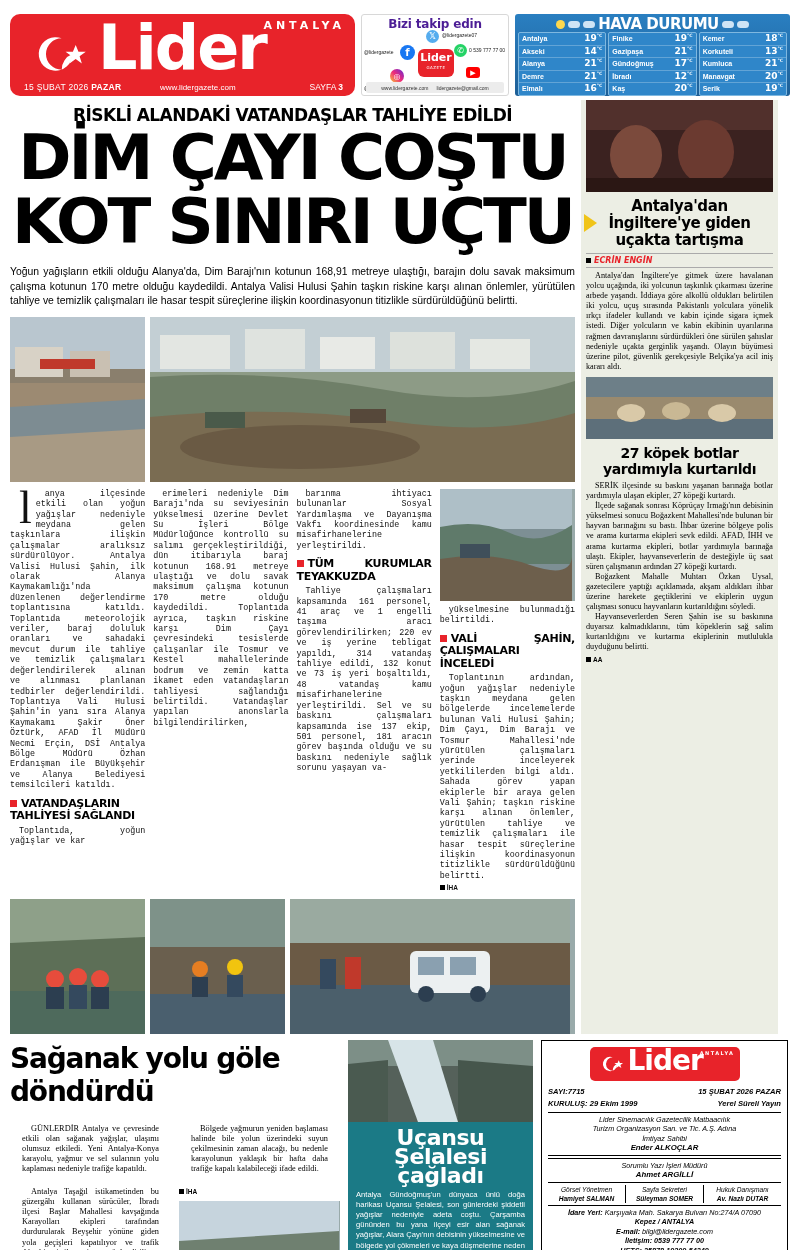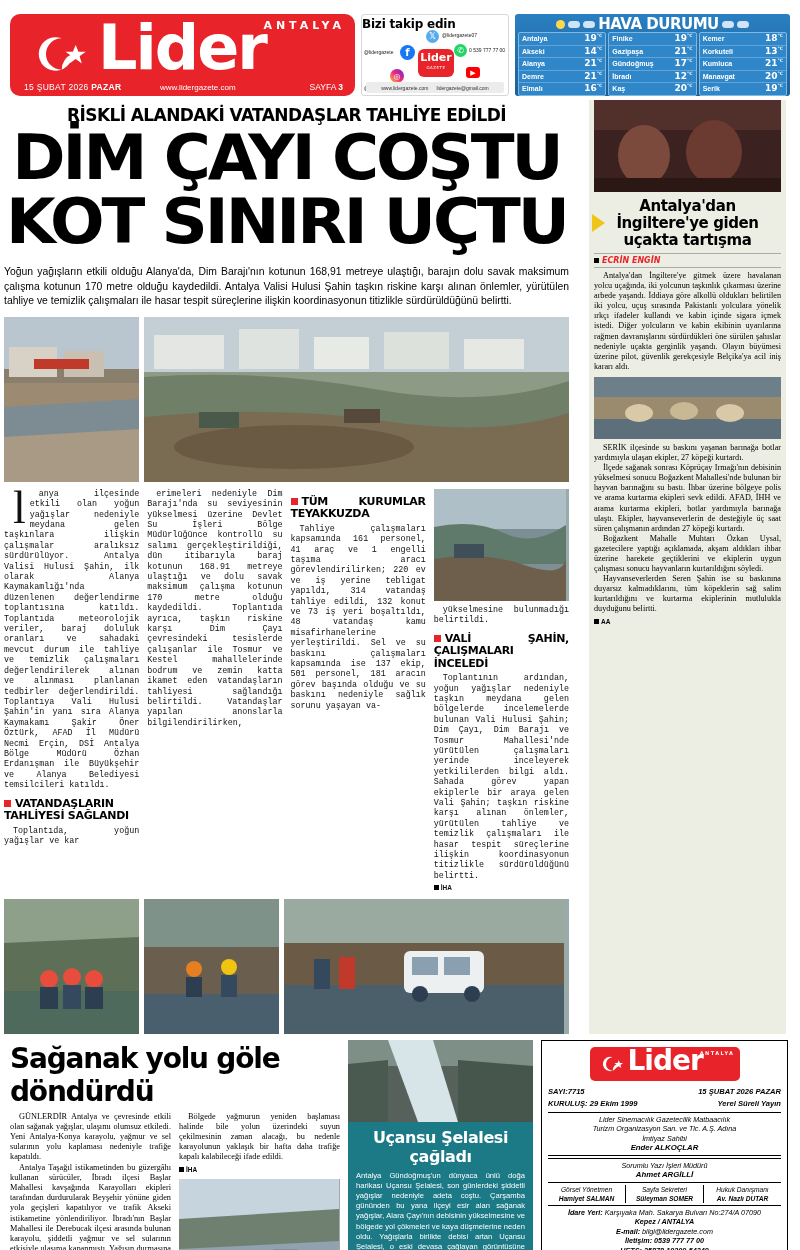--- a/index.html
+++ b/index.html
@@ -33,21 +33,21 @@
   .logo-url{position:absolute;left:150px;bottom:4px;color:#fff;font-family:"Liberation Sans",sans-serif;font-size:8px;}
   .logo-page{position:absolute;right:12px;bottom:4px;color:#fff;font-family:"Liberation Sans",sans-serif;font-size:8.5px;}
   .logo-page b{font-weight:bold;}
 
   
   .social-box{
     width:148px;height:82px;border:1px solid #d8d8d8;border-radius:3px;
     position:relative;flex:0 0 auto;background:#fff;box-sizing:border-box;
   }
   .social-title{
-    text-align:left;color:#000000;font-family:"DejaVu Sans",sans-serif;
+    text-align:center;color:#4c1d95;font-family:"DejaVu Sans",sans-serif;
     font-size:12px;font-weight:bold;margin-top:2px;letter-spacing:-.2px;
   }
   .sm-icon{position:absolute;border-radius:50%;display:flex;align-items:center;justify-content:center;color:#fff;font-family:"DejaVu Sans",sans-serif;font-weight:bold;}
   .sm-lbl{position:absolute;font-family:"Liberation Sans",sans-serif;font-size:5px;color:#222;white-space:nowrap;}
   .sm-center{
     position:absolute;left:56px;top:34px;width:36px;height:28px;background:#e8232a;
     border-radius:6px;display:flex;flex-direction:column;align-items:center;justify-content:center;
     color:#fff;font-family:"DejaVu Sans",sans-serif;font-weight:bold;font-size:11px;line-height:10px;
   }
   .sm-center small{font-size:4px;letter-spacing:.5px;font-weight:normal;}
@@ -74,21 +74,21 @@
   .wrow{
     display:flex;justify-content:space-between;align-items:baseline;
     padding:0 3px;border-bottom:1px solid #62a4d6;height:11.6px;
   }
   .wrow:last-child{border-bottom:none;}
   .wcity{color:#fff;font-family:"Liberation Sans",sans-serif;font-size:7px;font-weight:bold;}
   .wtemp{color:#fff;font-family:"DejaVu Sans",sans-serif;font-size:9px;font-weight:bold;}
   .wtemp sup{font-size:4.5px;}
 
   
-  .body-wrap{display:flex;padding:0 4px;gap:20px;box-sizing:border-box;}
+  .body-wrap{display:flex;padding:0 10px;gap:6px;box-sizing:border-box;}
   .left-main{width:565px;flex:0 0 565px;}
   .right-rail{width:197px;flex:0 0 197px;background:#eceee4;padding:0 5px 4px 5px;box-sizing:border-box;}
 
   
   .kicker{
     text-align:center;font-family:"DejaVu Sans",sans-serif;font-weight:bold;
     font-size:17px;letter-spacing:-.6px;margin:5px 0 0 0;color:#000;
   }
   .headline{
     font-family:"DejaVu Sans",sans-serif;font-weight:bold;color:#000;
@@ -140,25 +140,25 @@
   .bottom{display:flex;gap:8px;padding:6px 10px 0 10px;box-sizing:border-box;}
   .bt-left{width:330px;flex:0 0 330px;}
   .bt-mid{width:185px;flex:0 0 185px;}
   .bt-right{width:247px;flex:0 0 247px;}
   .bt-title{
     font-family:"DejaVu Sans",sans-serif;font-weight:bold;font-size:28px;
     letter-spacing:-1.2px;margin:2px 0 4px 0;
   }
   .bt-cols{display:flex;gap:8px;}
   .bt-col{flex:1;font-family:"Liberation Serif",serif;font-size:8.3px;line-height:10.2px;text-align:justify;}
-  .bt-col p{margin:0;text-indent:9px;font-family:Liberation Serif, serif;}
+  .bt-col p{margin:12px;text-indent:9px;font-family:Liberation Serif, serif;}
 
   .teal-card{background:#1b7a86;color:#fff;padding:6px 8px 8px 8px;box-sizing:border-box;}
   .teal-title{
-    font-family:"DejaVu Sans",sans-serif;font-weight:bold;font-size:16px;line-height:19px;
+    font-family:"DejaVu Sans",sans-serif;font-weight:bold;font-size:22px;line-height:19px;
     text-align:center;margin-bottom:5px;letter-spacing:-.4px;
   }
   .teal-body{font-family:"Liberation Sans",sans-serif;font-size:7.6px;line-height:10.2px;text-align:justify;}
 
   
   .imprint{border:1px solid #000;padding:4px 6px;box-sizing:border-box;font-family:"Liberation Sans",sans-serif;}
   .imp-logo{
     background:#e8232a;border-radius:5px;width:150px;height:34px;margin:2px auto 5px auto;position:relative;overflow:hidden;
   }
   .imp-logo .crescent{left:10px;top:5px;width:24px;height:24px;}
@@ -354,20 +354,21 @@
             <span class="sq"></span><span>VATANDAŞLARIN TAHLİYESİ SAĞLANDI</span>
           </div>
           <p>Toplantıda, yoğun yağışlar ve kar</p>
         </div>
 
         <div class="col">
           <p>erimeleri nedeniyle Dim Barajı'nda su seviyesinin yükselmesi üzerine Devlet Su İşleri Bölge Müdürlüğünce kontrollü su salımı gerçekleştirildiği, dün itibarıyla baraj kotunun 168.91 metreye ulaştığı ve dolu savak maksimum çalışma kotunun 170 metre olduğu kaydedildi. Toplantıda ayrıca, taşkın riskine karşı Dim Çayı çevresindeki tesislerde çalışanlar ile Tosmur ve Kestel mahallelerinde bodrum ve zemin katta ikamet eden vatandaşların tahliyesi sağlandığı belirtildi. Vatandaşlar yapılan anonslarla bilgilendirilirken,</p>
         </div>
 
         <div class="col">
+          <p>barınma ihtiyacı bulunanlar Sosyal Yardımlaşma ve Dayanışma Vakfı koordinesinde kamu misafirhanelerine yerleştirildi.</p>
           <div class="subhead">
             <span class="sq"></span><span>TÜM KURUMLAR TEYAKKUZDA</span>
           </div>
           <p>Tahliye çalışmaları kapsamında 161 personel, 41 araç ve 1 engelli taşıma aracı görevlendirilirken; 220 ev ve iş yerine tebligat yapıldı, 314 vatandaş tahliye edildi, 132 konut ve 73 iş yeri boşaltıldı, 48 vatandaş kamu misafirhanelerine yerleştirildi. Sel ve su baskını çalışmaları kapsamında ise 137 ekip, 501 personel, 181 aracın görev başında olduğu ve su baskını nedeniyle sağlık sorunu yaşayan va-</p>
         </div>
 
         <div class="col">
           <div style="height:112px;margin-bottom:4px;" class="photo">
             <svg width="132" height="112" viewBox="0 0 132 112">
               <rect width="132" height="112" fill="#7d8f94"></rect>
@@ -463,20 +464,21 @@
           <rect width="187" height="62" fill="#8a7f6b"></rect>
           <rect width="187" height="22" fill="#6d7f88"></rect>
           <rect y="20" width="187" height="24" fill="#9a8a6e"></rect>
           <rect y="42" width="187" height="20" fill="#5d6f7a"></rect>
           <ellipse cx="45" cy="36" rx="14" ry="9" fill="#d9c9a8"></ellipse>
           <ellipse cx="90" cy="34" rx="14" ry="9" fill="#c9b894"></ellipse>
           <ellipse cx="136" cy="36" rx="14" ry="9" fill="#d9c9a8"></ellipse>
         </svg>
       </div>
 
+      <div class="rail-title" style="font-size:14px;line-height:16px;">27 köpek botlar yardımıyla kurtarıldı</div>
 
       <div class="rail-body">
         <p>SERİK ilçesinde su baskını yaşanan barınağa botlar yardımıyla ulaşan ekipler, 27 köpeği kurtardı.</p>
         <p>İlçede sağanak sonrası Köprüçay Irmağı'nın debisinin yükselmesi sonucu Boğazkent Mahallesi'nde bulunan bir hayvan barınağını su bastı. İhbar üzerine bölgeye polis ve arama kurtarma ekipleri sevk edildi. AFAD, İHH ve arama kurtarma ekipleri, botlar yardımıyla barınağa ulaştı. Ekipler, hayvanseverlerin de desteğiyle üç saat süren çalışmanın ardından 27 köpeği kurtardı.</p>
         <p>Boğazkent Mahalle Muhtarı Özkan Uysal, gazetecilere yaptığı açıklamada, akşam aldıkları ihbar üzerine harekete geçtiklerini ve ekiplerin uygun çalışması sonucu hayvanların kurtarıldığını söyledi.</p>
         <p>Hayvanseverlerden Seren Şahin ise su baskınına duyarsız kalmadıklarını, tüm köpeklerin sağ salim kurtarıldığını ve kurtarma ekiplerinin mutlulukla duyduğunu belirtti.</p>
         <div style="margin-top:2px;">
           <span class="ihatag"></span><span style="font-family:'Liberation Sans',sans-serif;font-size:6.5px;font-weight:bold;">AA</span>
         </div>
       </div>

